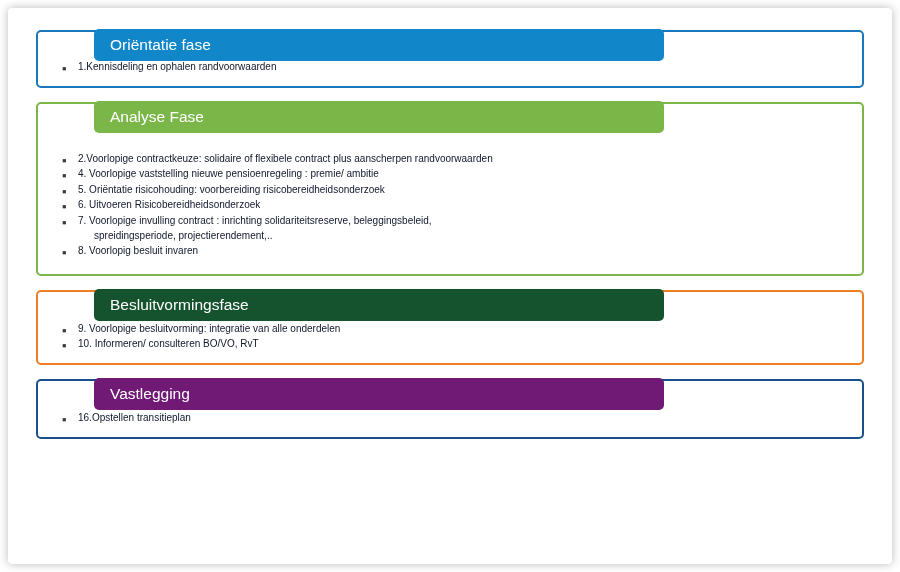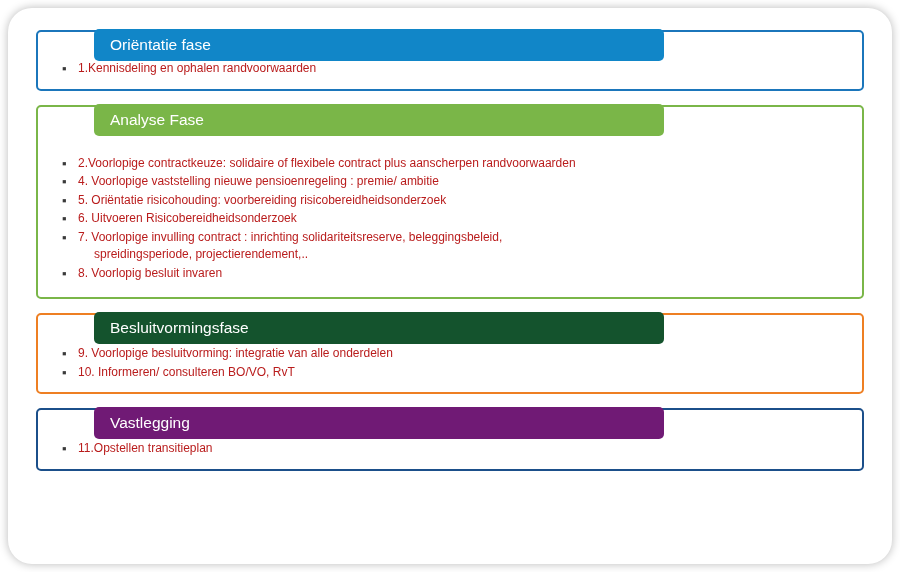--- a/index.html
+++ b/index.html
@@ -20,21 +20,21 @@
     background: #ffffff;
     box-sizing: border-box;
   }
   .canvas {
     position: absolute;
     left: 8px;
     top: 8px;
     width: 884px;
     height: 556px;
     background: #ffffff;
-    border-radius: 24px;
+    border-radius: 4px;
     box-shadow: 0 0 10px rgba(0,0,0,0.28);
     box-sizing: border-box;
     padding: 22px 28px;
   }
   .phases {
     position: relative;
     width: 100%;
   }
   .phase {
     position: relative;
@@ -62,22 +62,22 @@
     box-sizing: border-box;
     z-index: 3;
   }
   .items {
     margin: 0;
     padding: 0;
     list-style: none;
   }
   .item {
     position: relative;
-    font-size: 12px;
-    color: #b91c1c;
+    font-size: 10px;
+    color: #0f172a;
     line-height: 1.46;
     padding-left: 26px;
     margin-bottom: 1px;
   }
   .item::before {
     content: "\25AA";
     position: absolute;
     left: 10px;
     top: 0;
     color: #3a3a3a;
@@ -168,21 +168,21 @@
             </li>
           </ul>
         </div>
       </div>
 
       <div class="phase p-vastlegging">
         <div class="phase-header">Vastlegging</div>
         <div class="phase-body">
           <ul class="items">
             <li class="item">
-              <span>11.Opstellen transitieplan</span>
+              <span>16.Opstellen transitieplan</span>
             </li>
           </ul>
         </div>
       </div>
 
     </div>
   </div>
 </div>
 
 </body></html>

